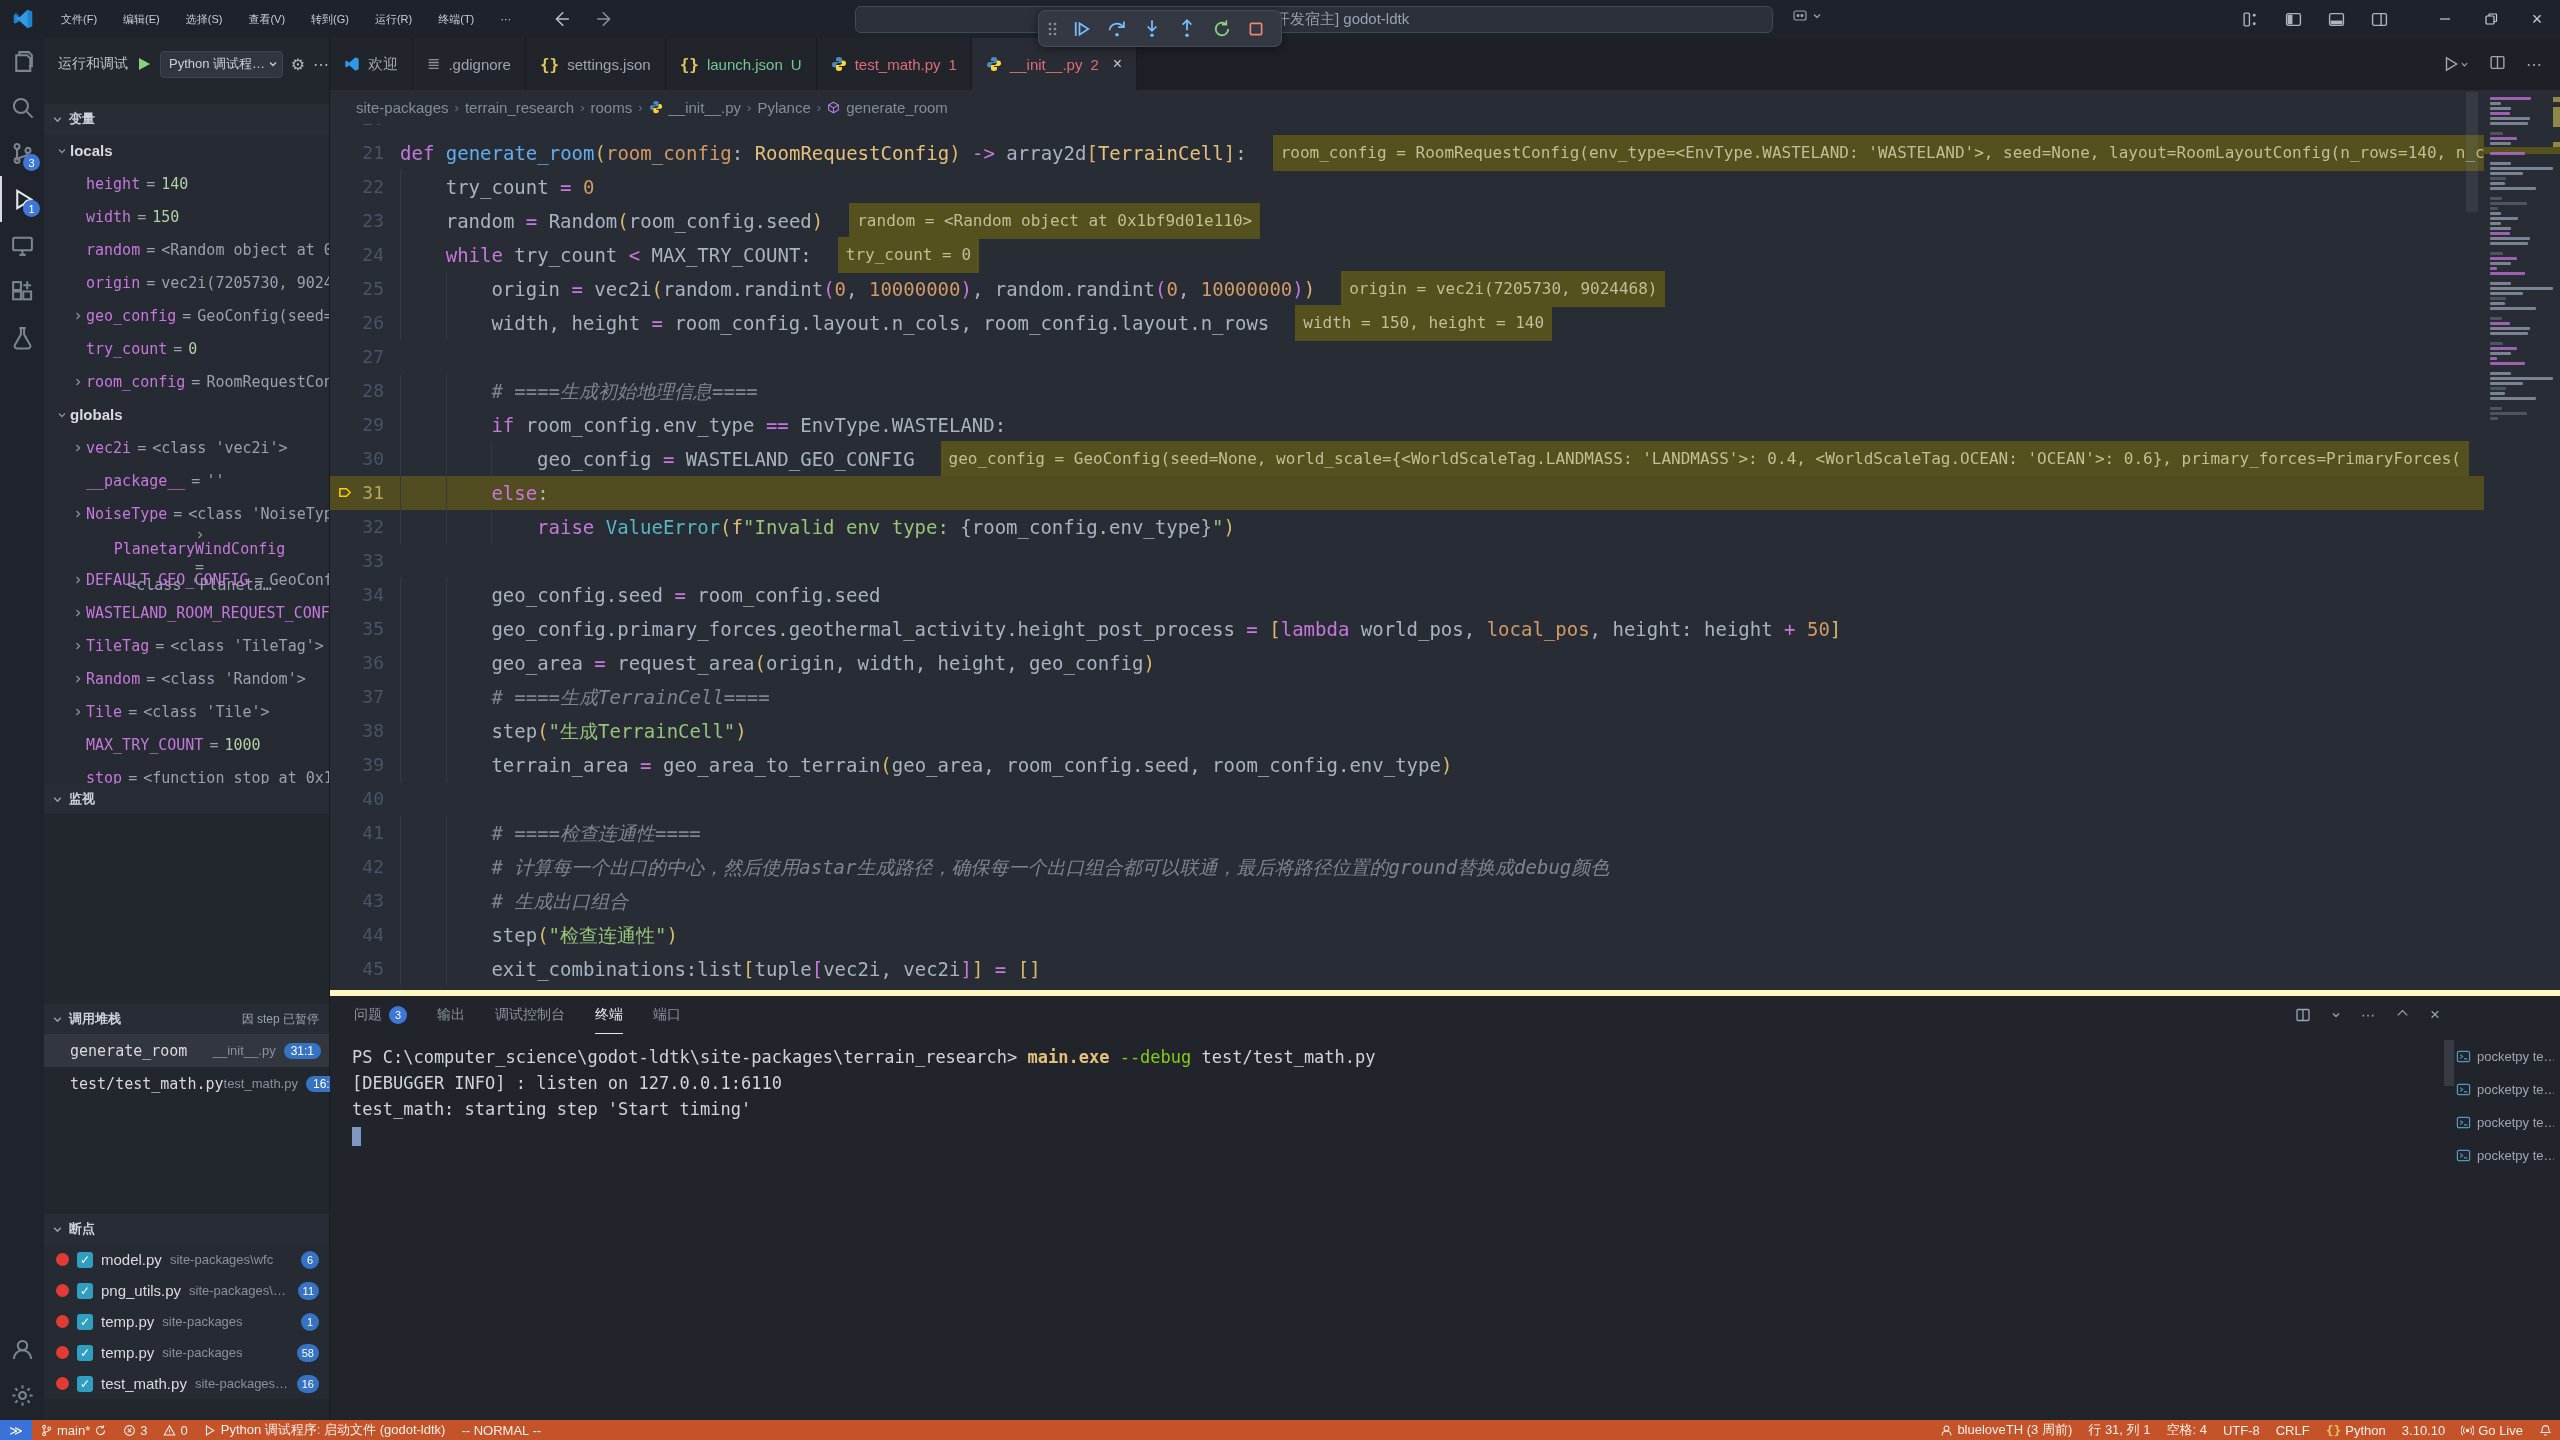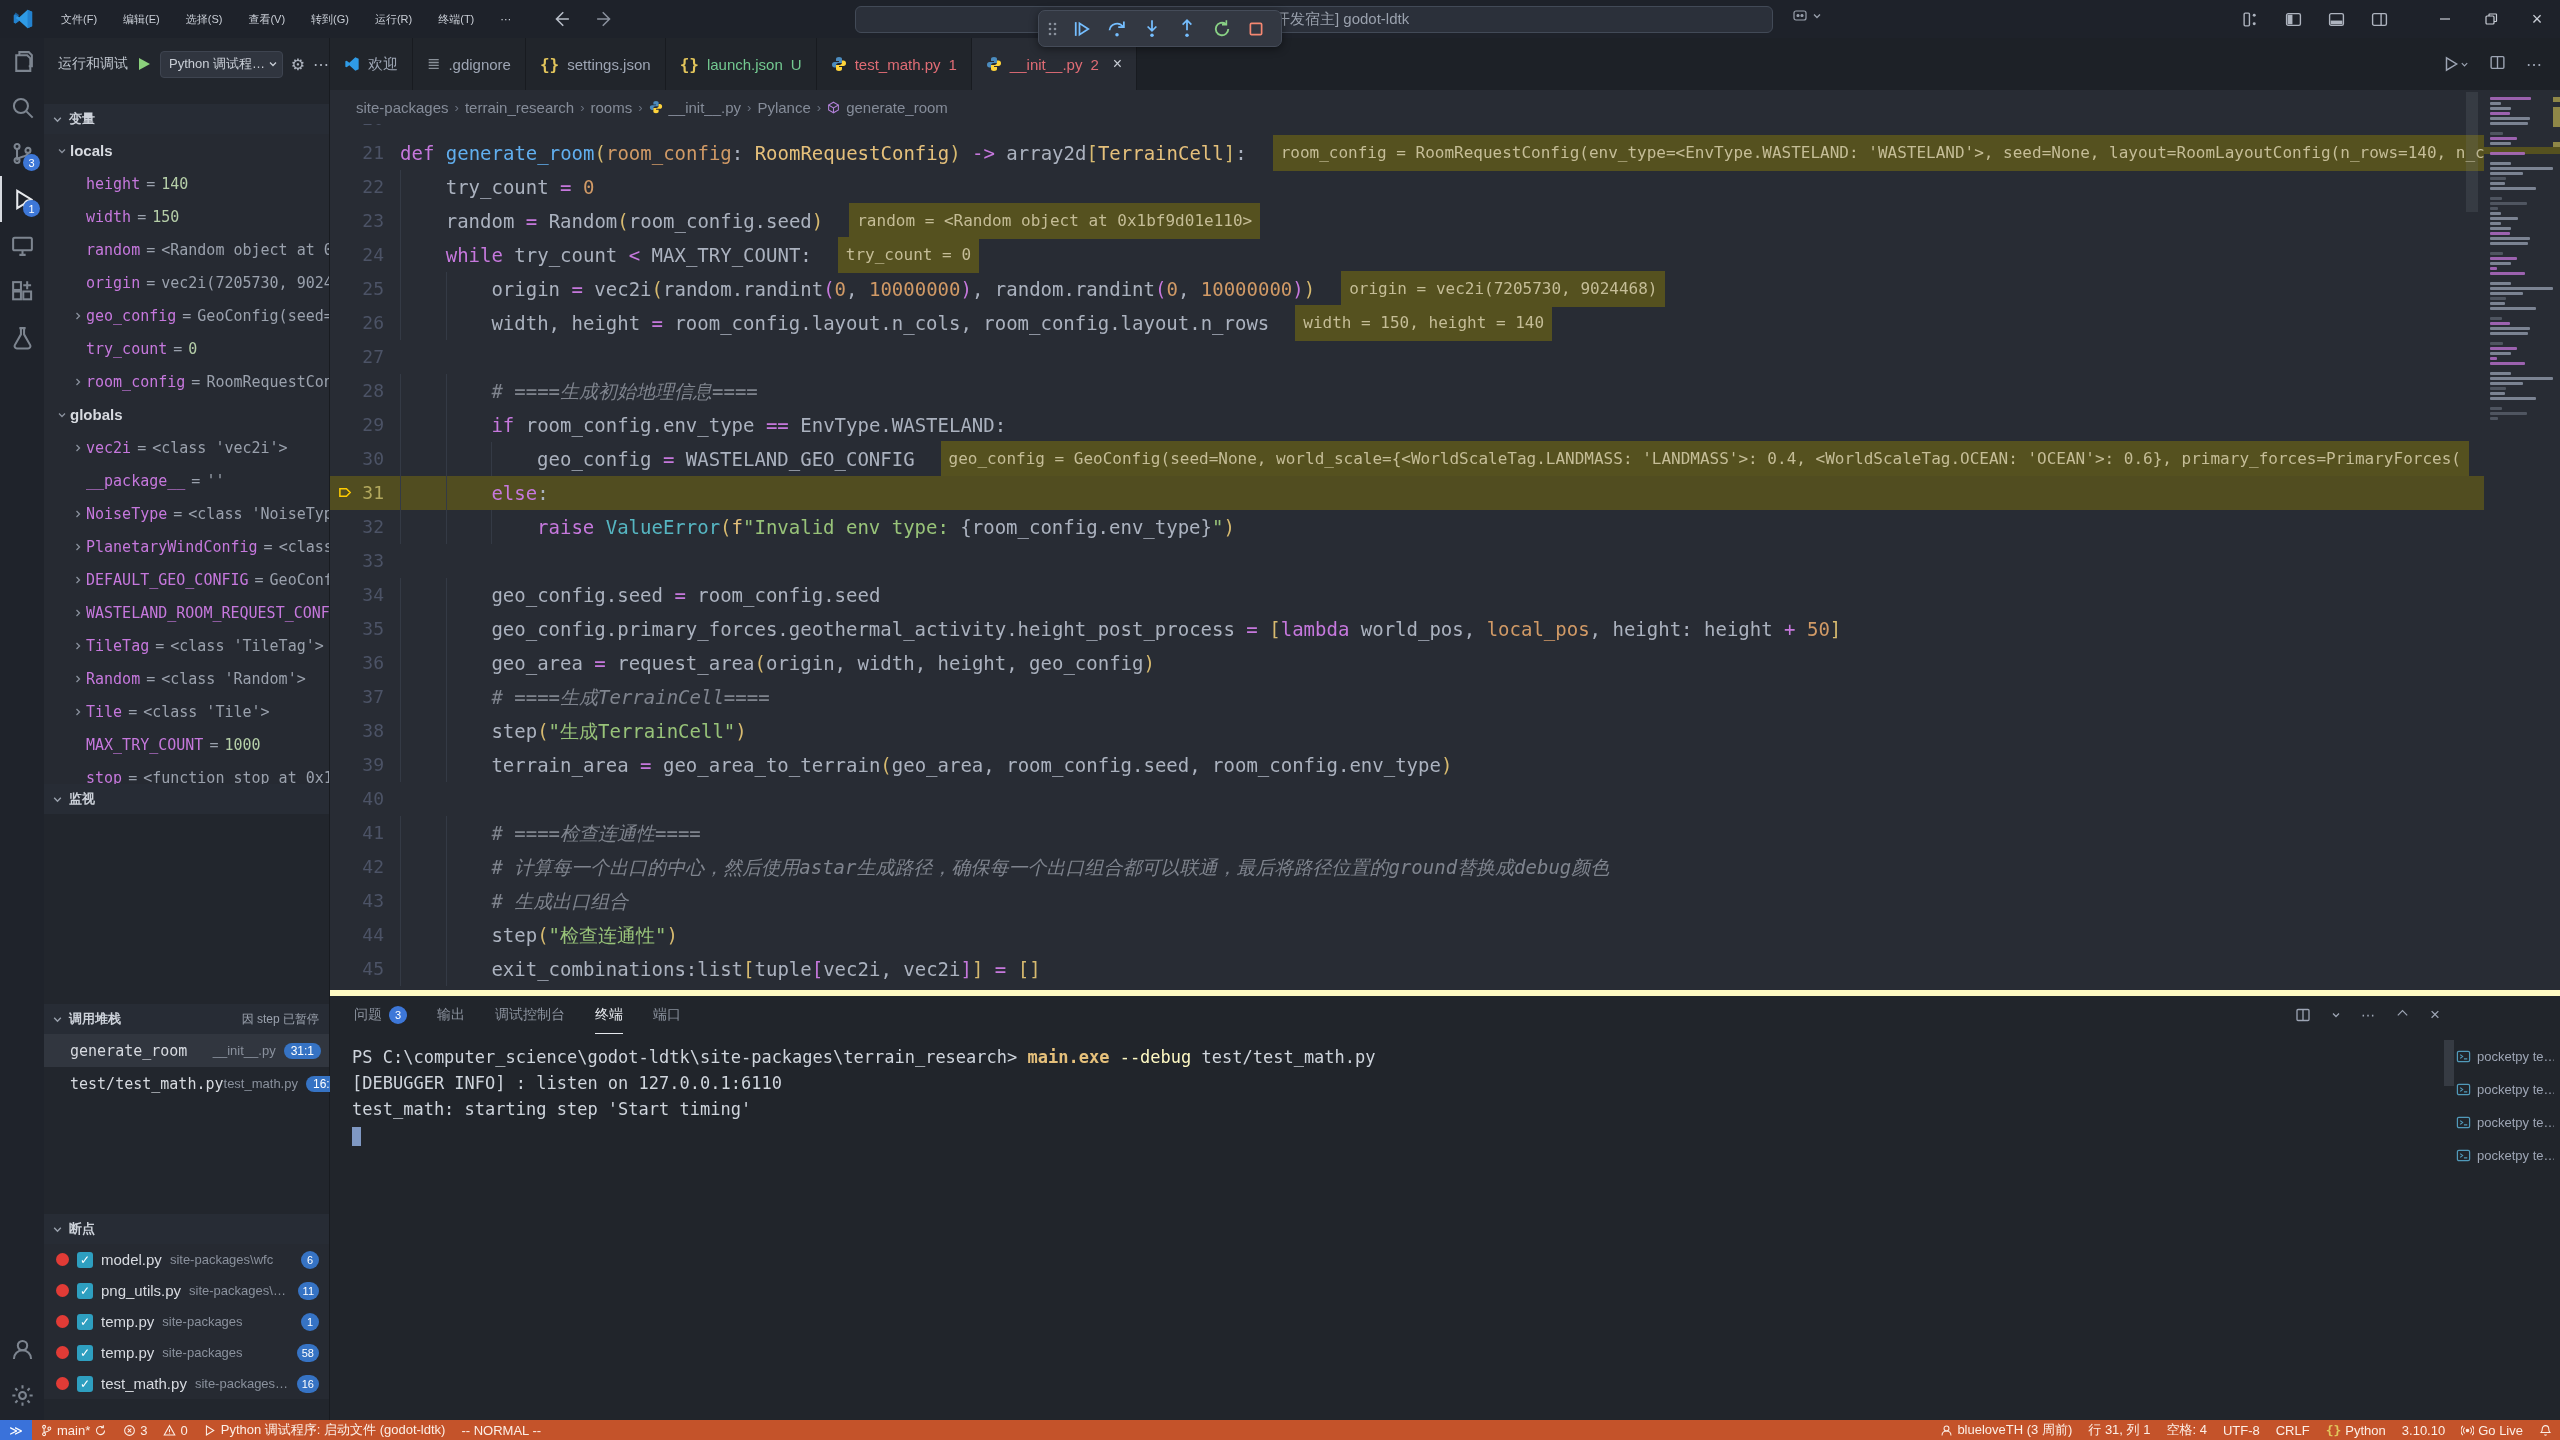--- a/index.html
+++ b/index.html
@@ -108,21 +108,21 @@
 
   
   #panel { left:330px; top:990px; width:2230px; height:430px; background:#21252b; border-top:6px solid #fef9c3; z-index:7; }
   #panel-tabs { height:38px; display:flex; align-items:center; gap:30px; padding-left:24px; font-size:14px; color:#8a919d; }
   .ptab { display:flex; align-items:center; gap:7px; height:38px; }
   .ptab.active { color:#e6e9ee; border-bottom:1px solid #e6e9ee; }
   .ptab-badge { background:#3d77d8; color:#fff; border-radius:9px; min-width:18px; height:18px; font-size:11px;
     display:flex; align-items:center; justify-content:center; padding:0 5px; }
   #panel-actions { margin-left:auto; display:flex; gap:20px; padding-right:120px; color:#9da5b4; align-items:center; }
   #terminal { padding:10px 0 0 22px; font-family:"DejaVu Sans Mono", monospace; font-size:17px; line-height:26px; color:#cfd5dd; }
-  .t-y { color:#e5c07b; font-weight:bold; } .t-dim { color:#fef9c3; } .t-w { color:#cfd5dd; }
+  .t-y { color:#e5c07b; font-weight:bold; } .t-dim { color:#84cc16; } .t-w { color:#cfd5dd; }
   #term-cursor { display:inline-block; width:9px; height:19px; background:#7f98c3; vertical-align:middle; }
   #term-list { position:absolute; right:6px; top:44px; width:98px; }
   .term-item { height:33px; display:flex; align-items:center; gap:6px; color:#9da5b4; font-size:13px; white-space:nowrap; overflow:hidden; }
   #term-vsb { position:absolute; right:106px; top:44px; width:10px; height:46px; background:rgba(120,128,140,.25); }
 
   
   #statusbar { left:0; top:1420px; width:2560px; height:20px; background:#c4532a; color:#fbeee6;
     display:flex; align-items:center; font-size:13px; z-index:40; }
   #remote-ind { width:32px; height:20px; background:#3a72da; color:#fff; display:flex; align-items:center; justify-content:center; font-size:13px; }
   .sb-item { display:flex; align-items:center; gap:4px; padding:0 8px; white-space:nowrap; }
@@ -478,21 +478,21 @@
           <span style="display: inline-flex; align-items: center;">
             <svg width="10" height="10" viewBox="0 0 10 10" fill="none" stroke="currentColor" stroke-width="1.3">
               <path d="M3.5 2 6.5 5 3.5 8"></path>
             </svg>
           </span>
         </span>
         <span class="var-name">NoiseType</span>
         <span class="var-eq">=</span>
         <span class="var-val-obj">&lt;class 'NoiseType'&gt;</span>
       </div>
-      <div class="tree-row" style="padding-left: 26px;">
+      <div class="tree-row" style="padding-left: 26px; flex-direction: column;">
         <span class="chev">
           <span style="display: inline-flex; align-items: center;">
             <svg width="10" height="10" viewBox="0 0 10 10" fill="none" stroke="currentColor" stroke-width="1.3">
               <path d="M3.5 2 6.5 5 3.5 8"></path>
             </svg>
           </span>
         </span>
         <span class="var-name">PlanetaryWindConfig</span>
         <span class="var-eq">=</span>
         <span class="var-val-obj">&lt;class 'Planeta…</span>

